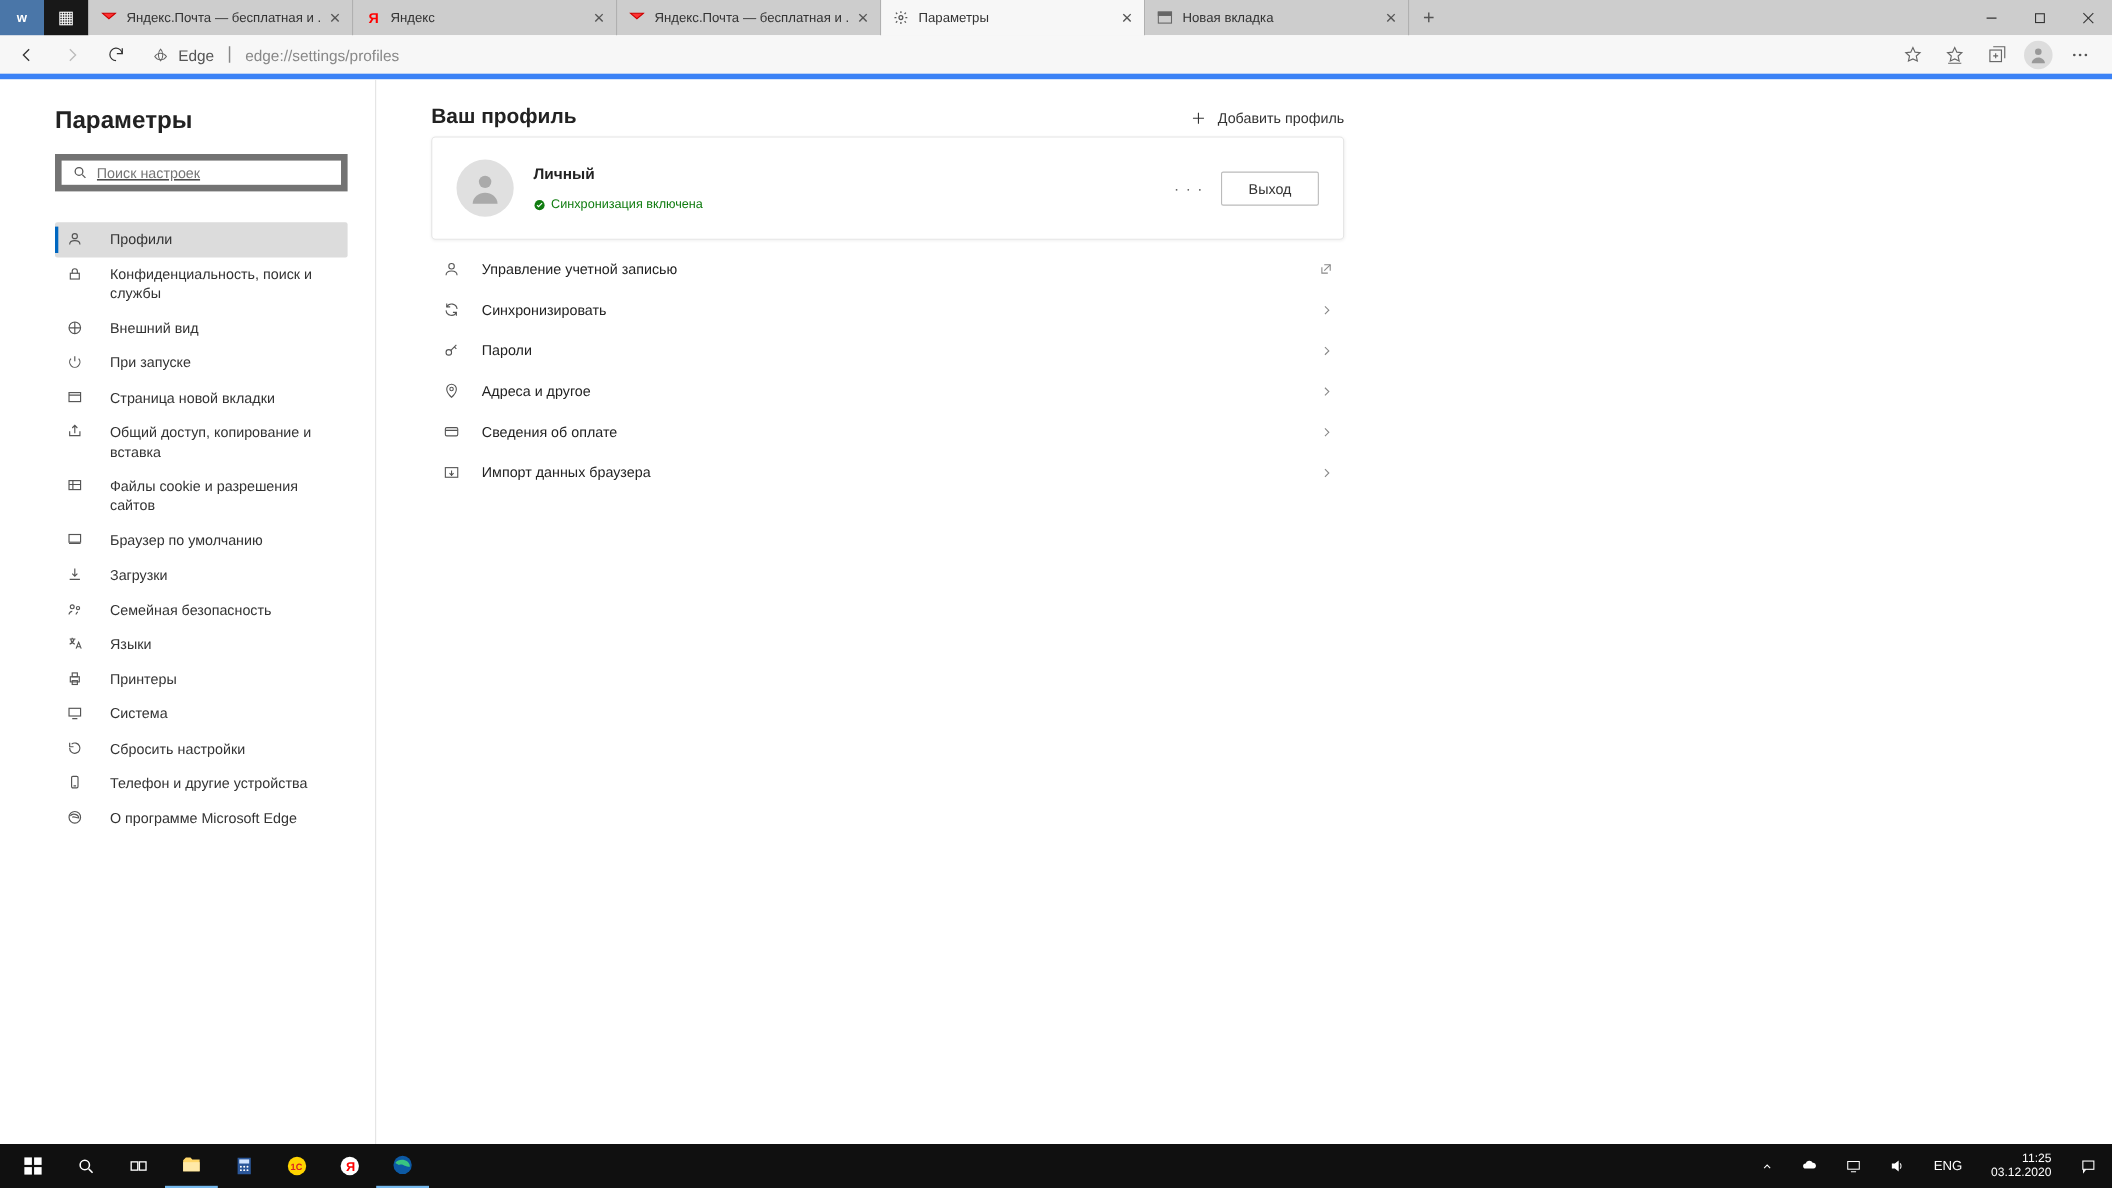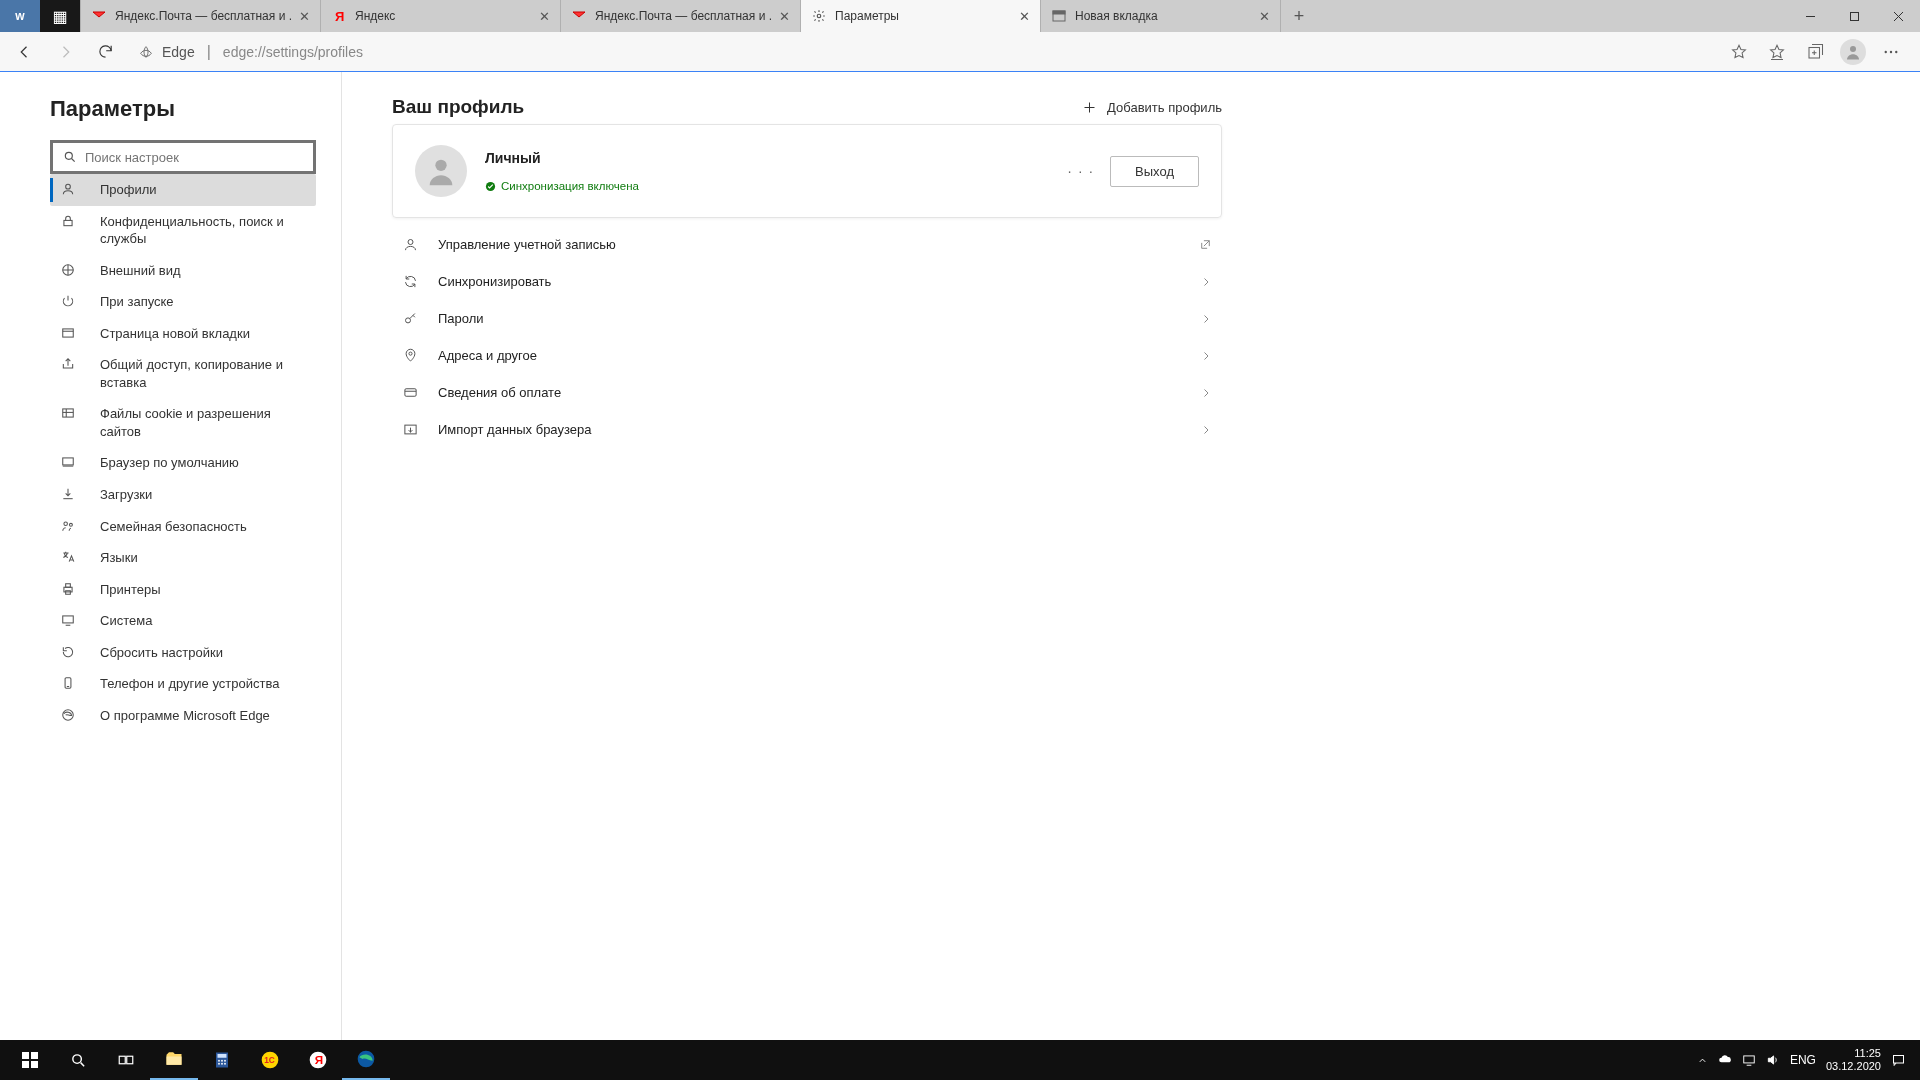--- a/index.html
+++ b/index.html
@@ -14,39 +14,39 @@
 .tab { width: 240px; display: flex; align-items: center; gap: 8px; padding: 0 10px; font-size: 12px; color: #333; border-right: 1px solid #b0b0b0; position: relative; }
 .tab .fav { width: 16px; height: 16px; flex: none; display: flex; align-items: center; justify-content: center; }
 .tab .title { flex: 1; white-space: nowrap; overflow: hidden; }
 .tab .close { color: #555; font-size: 13px; flex: none; }
 .tab.active { background: #f7f7f7; }
 .newtab { width: 36px; display: flex; align-items: center; justify-content: center; color: #555; font-size: 18px; }
 .window-controls { margin-left: auto; display: flex; }
 .window-controls div { width: 44px; display: flex; align-items: center; justify-content: center; color: #333; }
 
 
-.addr-bar { height: 40px; background: #f7f7f7; border-bottom: 1px solid #3b82f6; display: flex; align-items: center; padding: 0 8px; gap: 6px; }
+.addr-bar { height: 40px; background: #f7f7f7; border-bottom: 5px solid #3b82f6; display: flex; align-items: center; padding: 0 8px; gap: 6px; }
 .addr-bar .nav-btn { width: 34px; height: 32px; display: flex; align-items: center; justify-content: center; color: #333; border-radius: 4px; }
 .addr-bar .nav-btn.disabled { color: #bbb; }
 .addr-field { flex: 1; display: flex; align-items: center; gap: 8px; padding: 0 10px; height: 30px; }
 .addr-field .page-icon { color: #666; }
 .addr-field .identity { color: #555; font-size: 14px; }
 .addr-field .pipe { color: #888; margin: 0 4px; }
 .addr-field .url { color: #888; font-size: 14px; }
 .addr-right { display: flex; align-items: center; gap: 4px; padding-right: 4px; }
 .addr-right .ico { width: 34px; height: 32px; display: flex; align-items: center; justify-content: center; color: #555; }
 .avatar-small { width: 26px; height: 26px; border-radius: 50%; background: #ddd; display: flex; align-items: center; justify-content: center; color: #888; }
 
 
 .content { display: flex; height: calc(1080px - 32px - 40px - 40px); }
 
 
 .sidebar { width: 342px; border-right: 1px solid #e3e3e3; padding: 24px 16px 0 50px; }
 .sidebar h1 { font-size: 22px; font-weight: 600; color: #222; margin-bottom: 18px; }
-.search-box { display: flex; align-items: center; gap: 8px; height: 34px; border: 3px solid #737373; padding: 0 10px; margin-bottom: 0; width: 266px; }
+.search-box { display: flex; align-items: center; gap: 8px; height: 34px; border: 6px solid #737373; padding: 0 10px; margin-bottom: 28px; width: 266px; text-decoration: underline; }
 .search-box input { border: none; outline: none; flex: 1; font-size: 13px; background: transparent; }
 .nav-list { list-style: none; width: 266px; }
 .nav-list li { display: flex; align-items: flex-start; gap: 24px; padding: 7px 10px; font-size: 13px; color: #333; border-radius: 2px; line-height: 1.35; }
 .nav-list li .ic { width: 16px; flex: none; color: #555; display: flex; justify-content: center; padding-top: 1px; }
 .nav-list li.active { background: #dcdcdc; position: relative; font-weight: 400; }
 .nav-list li.active::before { content: ""; position: absolute; left: 0; top: 4px; bottom: 4px; width: 3px; background: #0067c0; }
 
 
 .main { flex: 1; padding: 24px 0 0 50px; }
 .main-inner { width: 830px; }
@@ -66,21 +66,21 @@
 .option-list { list-style: none; }
 .option-list li { display: flex; align-items: center; gap: 20px; padding: 11px 10px; font-size: 13px; color: #222; }
 .option-list li .oic { width: 16px; color: #555; display: flex; justify-content: center; }
 .option-list li .olabel { flex: 1; }
 .option-list li .arrow { color: #888; }
 
 
 .taskbar { position: fixed; left: 0; right: 0; bottom: 0; height: 40px; background: #101010; display: flex; align-items: center; padding: 0 6px; color: #fff; }
 .taskbar .tb-btn { width: 48px; height: 40px; display: flex; align-items: center; justify-content: center; text-decoration: underline; }
 .taskbar .tb-btn.active { border-bottom: 2px solid #76b9ed; }
-.taskbar .tray { margin-left: auto; display: flex; align-items: center; gap: 10px; padding-right: 8px; font-size: 11px; }
+.taskbar .tray { margin-left: auto; display: flex; align-items: center; gap: 26px; padding-right: 8px; font-size: 11px; }
 .taskbar .tray .clock { text-align: right; line-height: 1.15; }
 .taskbar .tray .lang { font-size: 12px; }
 
 svg { display: block; }
 </style>
 </head>
 <body>
 
 <div class="tab-strip">
   <div class="pinned vk">w</div>

